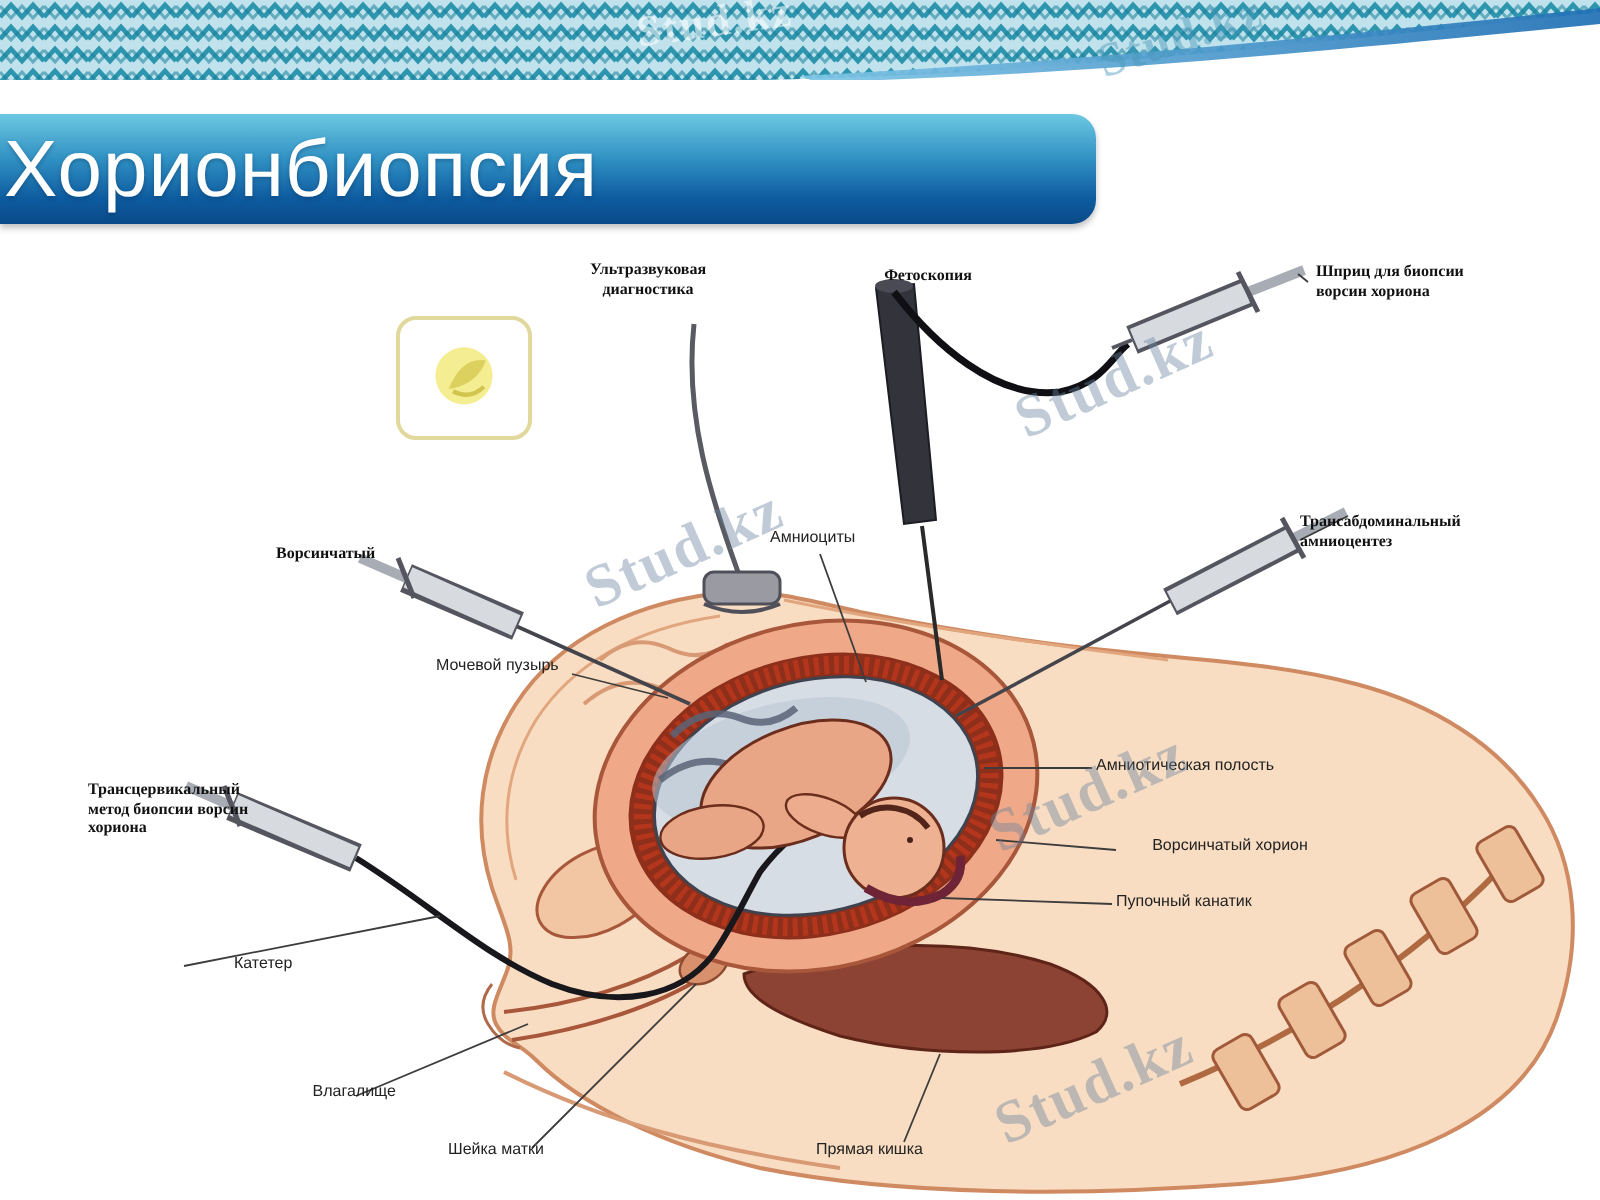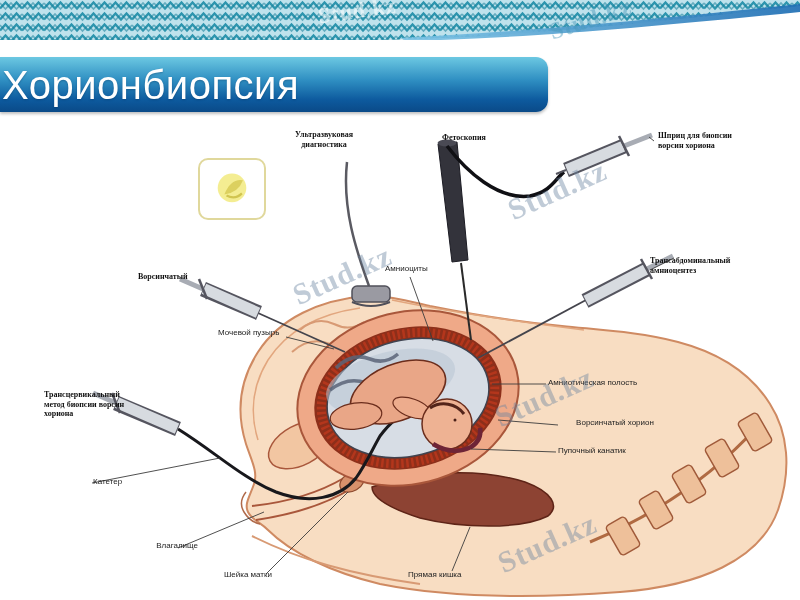--- a/index.html
+++ b/index.html
@@ -171,21 +171,21 @@
     <div class="lbl bold" style="left:428px;top:15px;width:72px;">Фетоскопия</div>
     <div class="lbl bold ta-left" style="left:658px;top:13px;width:100px;">Шприц для биопсии ворсин хориона</div>
     <div class="lbl bold ta-left" style="left:138px;top:154px;width:86px;">Ворсинчатый</div>
     <div class="lbl bold ta-left" style="left:650px;top:138px;width:105px;">Трансабдоминальный амниоцентез</div>
     <div class="lbl ta-left" style="left:218px;top:210px;width:72px;">Мочевой пузырь</div>
     <div class="lbl ta-left" style="left:385px;top:146px;width:54px;">Амниоциты</div>
     <div class="lbl bold ta-left" style="left:20px;top:272px;width:92px;margin-left:24px;">Трансцервикальный метод биопсии ворсин хориона</div>
     <div class="lbl ta-left" style="left:548px;top:260px;width:120px;">Амниотическая полость</div>
     <div class="lbl ta-left" style="left:560px;top:300px;width:110px;text-align:center;">Ворсинчатый хорион</div>
     <div class="lbl ta-left" style="left:558px;top:328px;width:110px;">Пупочный канатик</div>
-    <div class="lbl ta-left" style="left:50px;top:359px;width:46px;padding-left:43px;">Катетер</div>
+    <div class="lbl ta-left" style="left:74px;top:359px;width:46px;padding-left:43px;">Катетер</div>
     <div class="lbl ta-left" style="left:140px;top:423px;width:58px;text-align:right;">Влагалище</div>
     <div class="lbl ta-left" style="left:224px;top:452px;width:72px;">Шейка матки</div>
     <div class="lbl ta-left" style="left:408px;top:452px;width:80px;">Прямая кишка</div>
 
     <span class="wm" style="left:505px;top:55px;">Stud.kz</span>
     <span class="wm" style="left:290px;top:140px;">Stud.kz</span>
     <span class="wm" style="left:492px;top:262px;">Stud.kz</span>
     <span class="wm" style="left:495px;top:408px;">Stud.kz</span>
 
     <div class="logo-badge">

